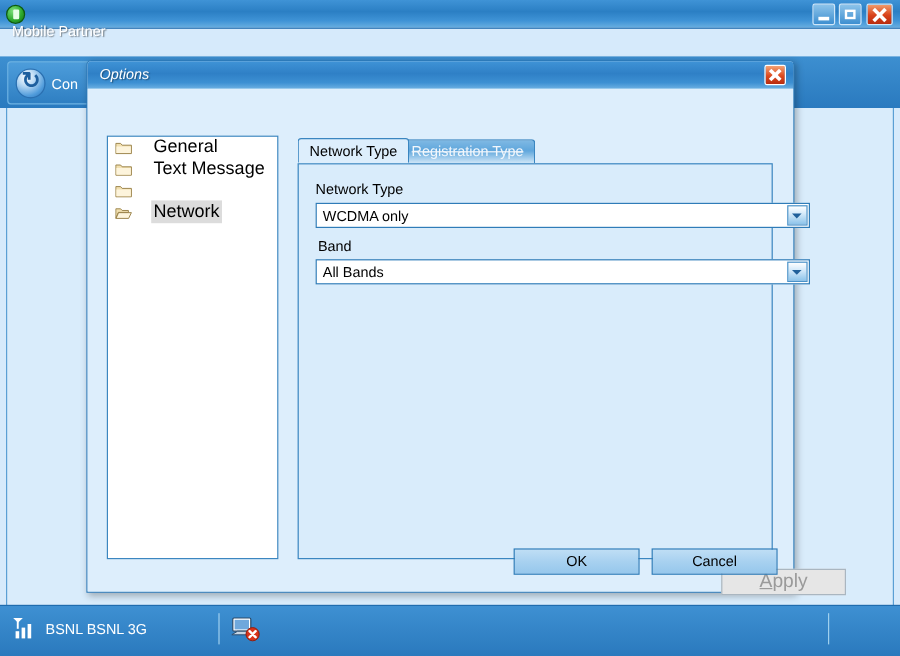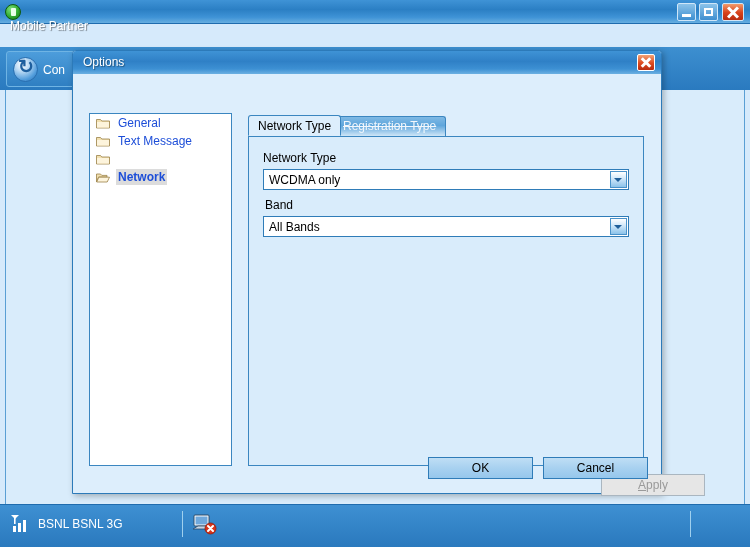--- a/index.html
+++ b/index.html
@@ -199,20 +199,21 @@
     box-sizing: border-box;
     box-shadow: 2px 2px 6px rgba(0,0,0,0.28);
   }
   #dialog-titlebar {
     position: absolute;
     left: 0; top: 0;
     width: 588px; height: 23px;
     background: linear-gradient(to bottom, #3f93d6 0%, #2f80c6 45%, #3d90d3 78%, #6cb0e2 100%);
     border-radius: 3px 3px 0 0;
     box-sizing: border-box;
+    font-style: italic;
   }
   #dialog-title-text {
     position: absolute;
     left: 10px; top: 4px;
     color: #ffffff;
     font-size: 12px;
     text-shadow: 1px 1px 1px rgba(0,0,0,0.4);
     white-space: nowrap;
   }
   #dialog-close-button {
@@ -245,30 +246,29 @@
     left: 16px; top: 39px;
     width: 143px; height: 353px;
     background: #ffffff;
     border: 1px solid #3b86c0;
     box-sizing: border-box;
     overflow: hidden;
   }
   .tree-item {
     position: relative;
     height: 18px;
-    padding-left: 26px;
+    padding-left: 36px;
     line-height: 18px;
-    font-size: 12px;
-    color: #1d4ed8;
+    font-size: 15px;
+    color: #000000;
     white-space: nowrap;
     cursor: default;
   }
   .tree-item.selected .tree-label-bg {
     background: #dcdcdc;
-    font-weight: bold;
   }
   .tree-label-bg { padding: 1px 2px; }
   .folder-icon {
     position: absolute;
     left: 6px; top: 4px;
     width: 14px; height: 11px;
   }
 
   
   #tab-strip {
@@ -324,21 +324,21 @@
     font-size: 12px;
     color: #000000;
     white-space: nowrap;
   }
   #label-network-type { left: 14px; top: 14px; }
   #label-band { left: 16px; top: 61px; }
 
   .combobox {
     position: absolute;
     left: 14px;
-    width: 366px; height: 21px;
+    width: 412px; height: 21px;
     background: #ffffff;
     border: 1px solid #2f7cb8;
     box-sizing: border-box;
     cursor: default;
   }
   #combo-network-type { top: 32px; }
   #combo-band { top: 79px; }
   .combo-value {
     position: absolute;
     left: 5px; top: 3px;
@@ -366,21 +366,21 @@
   
   #apply-button {
     position: absolute;
     left: 352px; top: 337px;
     width: 104px; height: 22px;
     background: #e6e6e6;
     border: 1px solid #aab6c0;
     box-sizing: border-box;
     text-align: center;
     line-height: 20px;
-    font-size: 12px;
+    font-size: 16px;
     color: #9a9a9a;
     cursor: default;
   }
   #apply-button u { text-decoration: underline; }
 
   
   .dlg-button {
     position: absolute;
     top: 383px;
     width: 105px; height: 22px;

